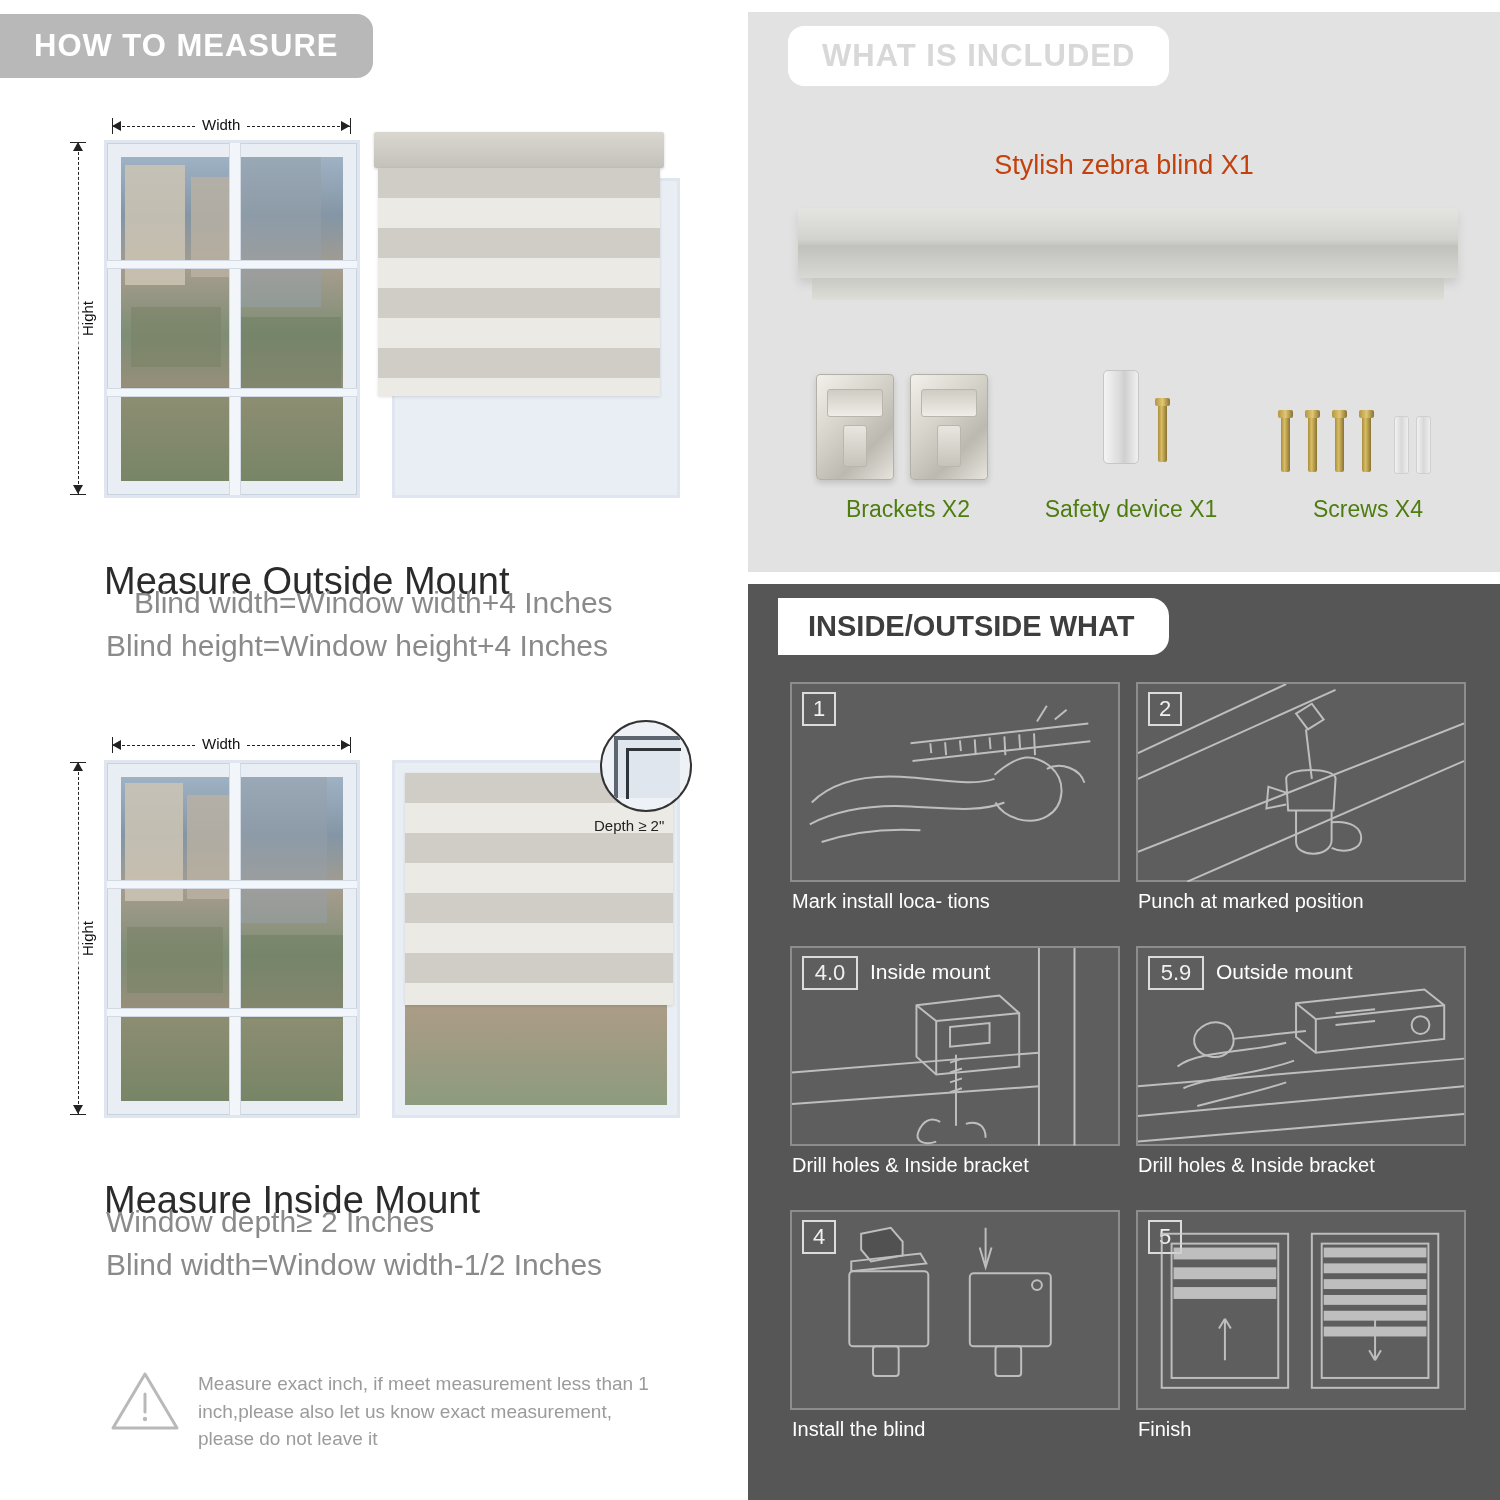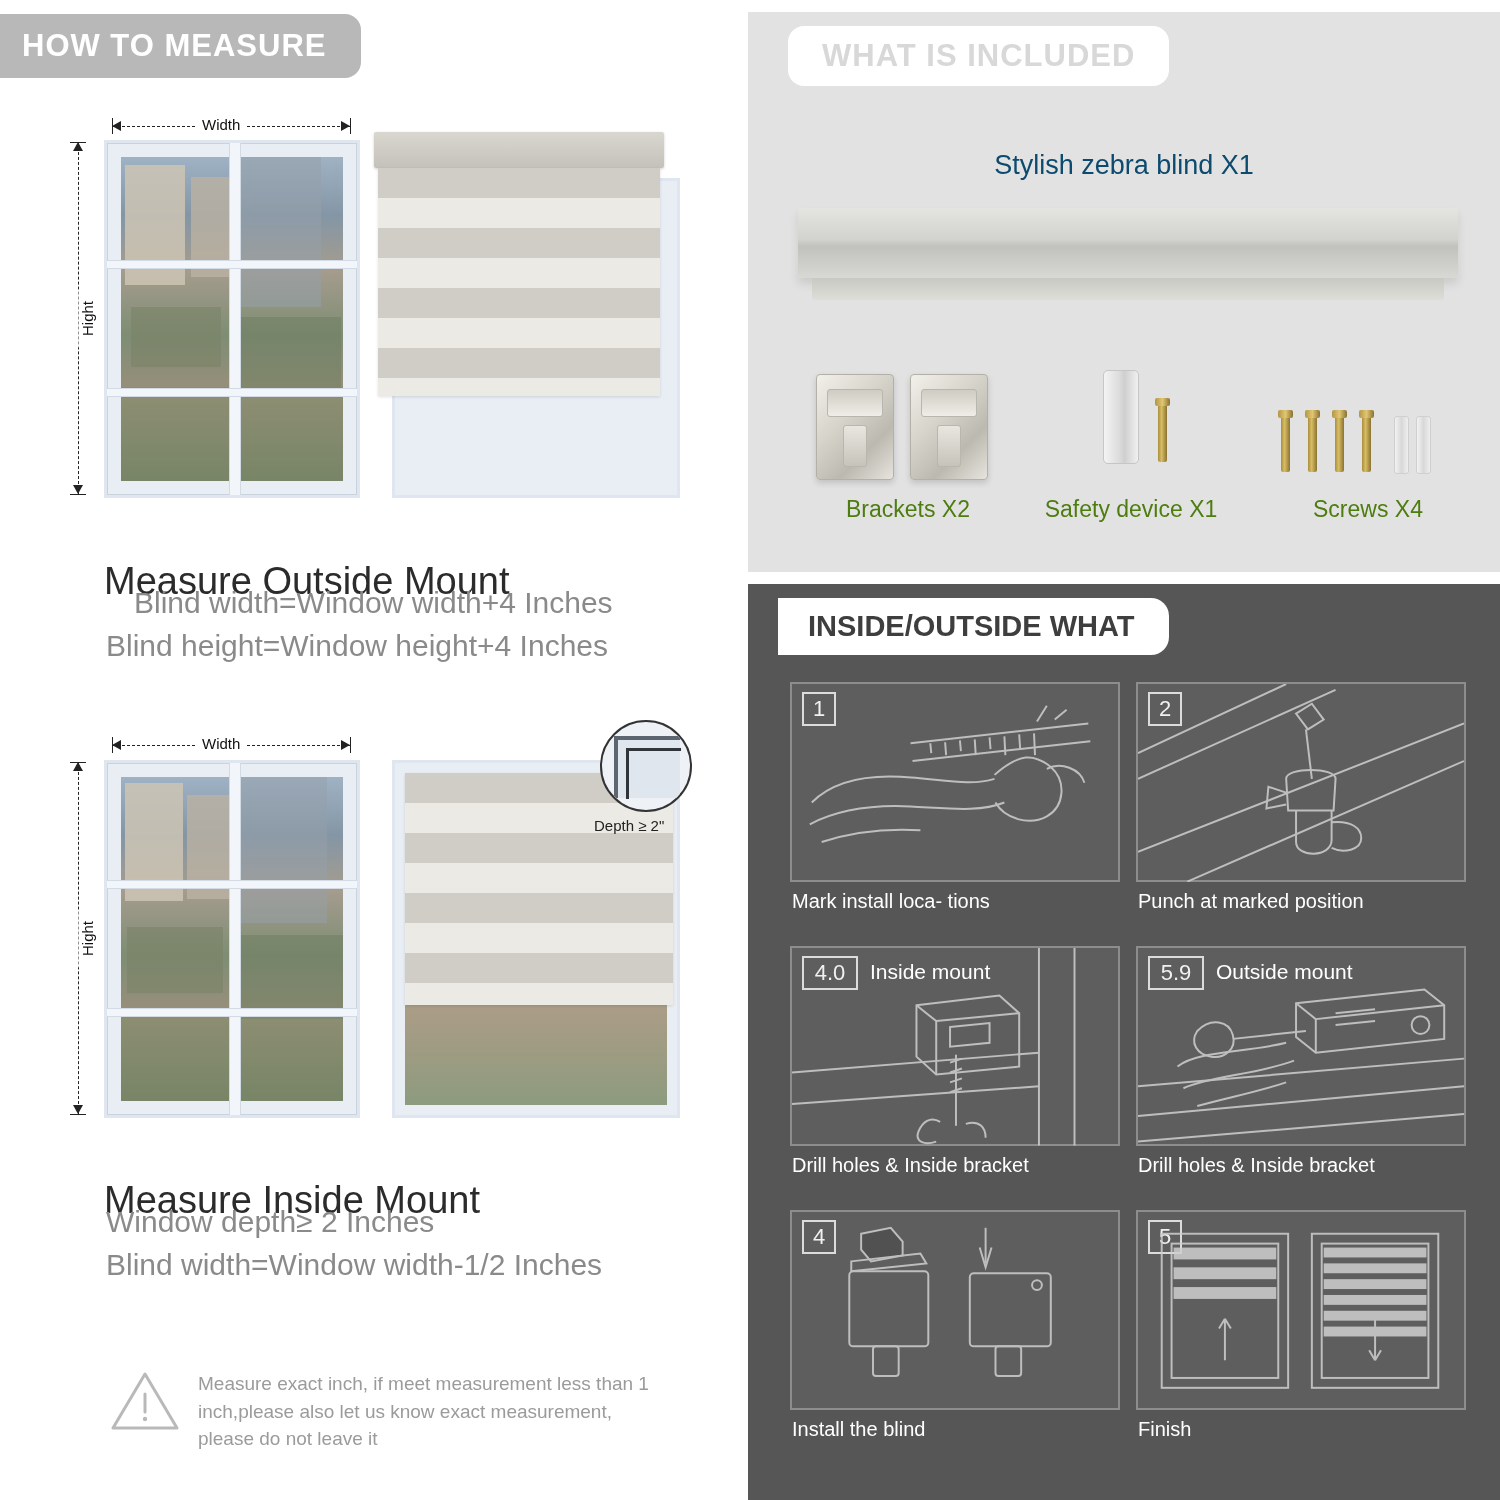--- a/index.html
+++ b/index.html
@@ -24,21 +24,21 @@
   
   .left-col {
     position: absolute;
     left: 0; top: 0;
     width: 740px; height: 1500px;
     background: #ffffff;
   }
   .section-tab {
     display: inline-block;
     border-radius: 0 16px 16px 0;
-    padding: 14px 34px 14px 22px;
+    padding: 14px 34px 14px 34px;
     font-size: 31px;
     font-weight: bold;
     letter-spacing: 1px;
     color: #ffffff;
   }
   .tab-measure {
     position: absolute;
     left: 0; top: 14px;
     background: #b8b8b8;
     color: #ffffff;
@@ -230,21 +230,21 @@
     font-size: 31px;
     font-weight: bold;
     letter-spacing: 1px;
   }
   .incl-title {
     position: absolute;
     width: 752px;
     text-align: center;
     top: 138px;
     font-size: 27px;
-    color: #0c4a6e;
+    color: #c2410c;
   }
   .headrail {
     position: absolute;
     left: 50px; top: 196px;
     width: 660px; height: 70px;
     background: linear-gradient(180deg,#e4e4e0 0%, #d2d2ce 45%, #c2c2bd 55%, #d8d8d4 100%);
     border-radius: 3px;
     box-shadow: 0 6px 10px rgba(0,0,0,0.10);
   }
   .headrail:after {

